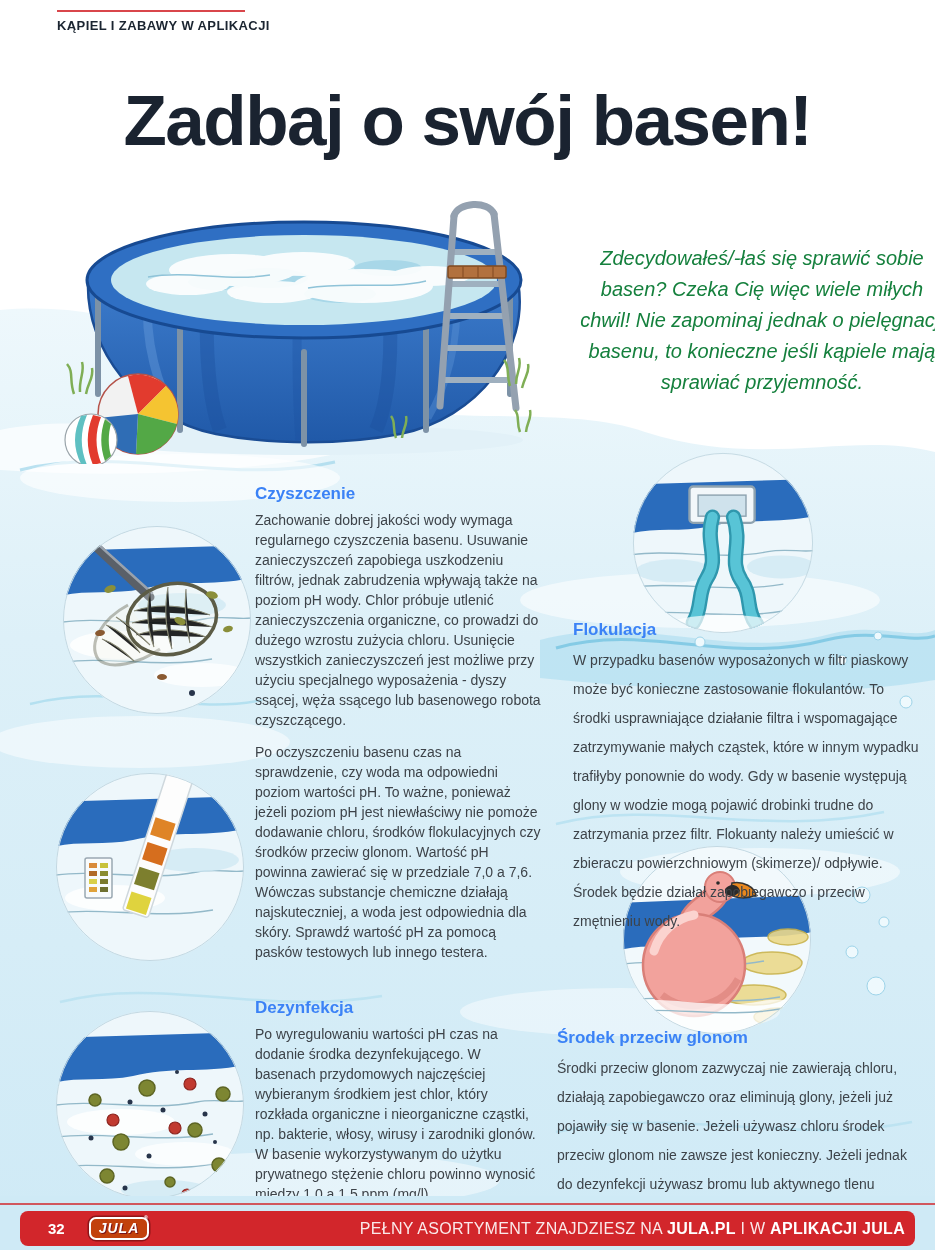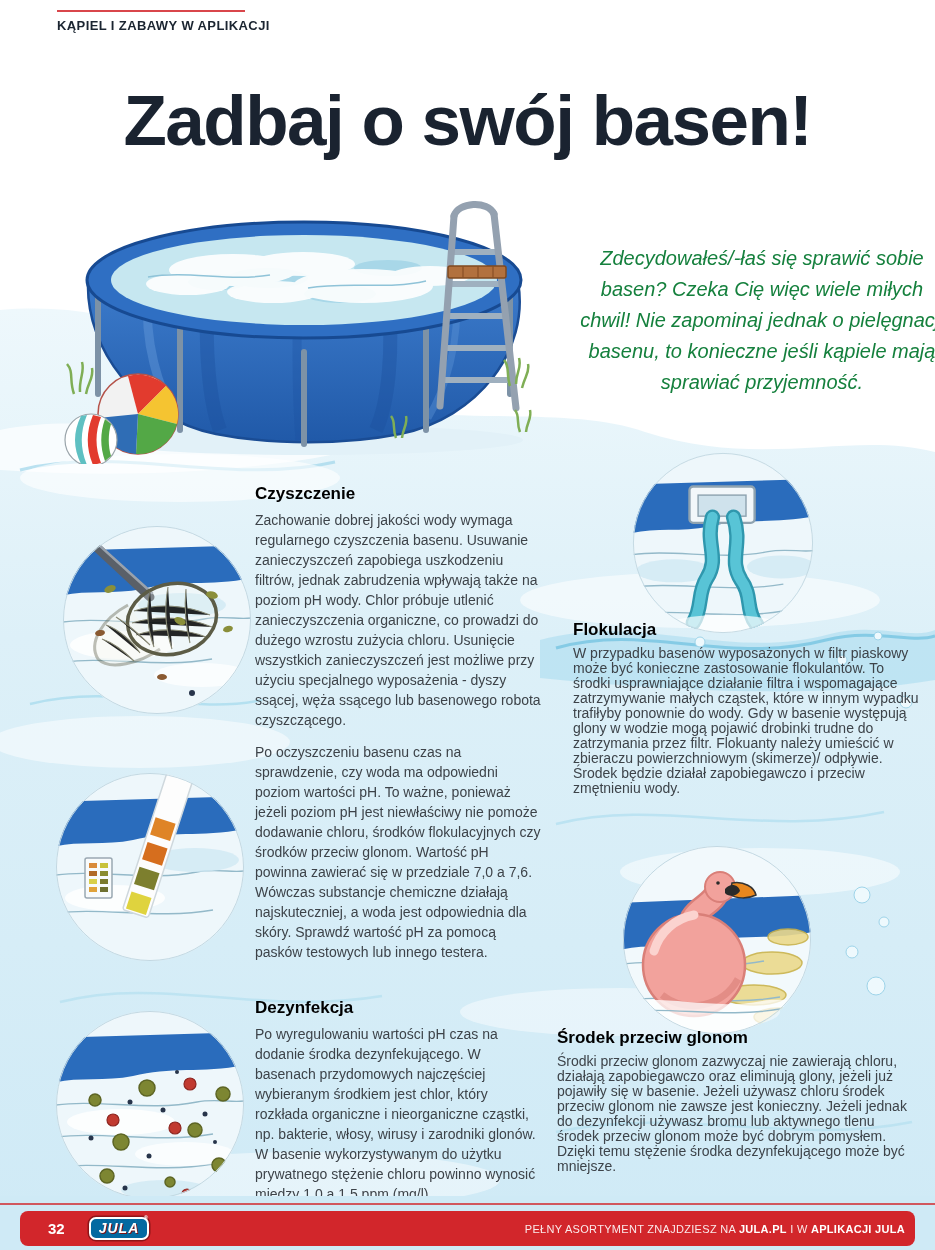--- a/index.html
+++ b/index.html
@@ -16,34 +16,34 @@
 
   .pool-wrap { position:absolute; left:58px; top:182px; width:482px; height:282px; }
 
   .intro { position:absolute; left:576px; top:243px; width:372px; text-align:center;
     font-size:20px; line-height:31px; color:#15803d;font-style:italic; }
 
   .circle-photo { position:absolute; border-radius:50%; overflow:hidden; }
   .circle-photo svg { display:block; }
 
   .sec { position:absolute; }
-  .sec h3 { font-size:17px; font-weight:700; color:#000000; margin-bottom:6px; }
+  .sec h3 { font-size:17px; font-weight:700; color:#3b82f6; margin-bottom:6px; }
   .sec p  { font-size:14px; line-height:20px; color:#3d4349; }
-  .sec.right p { line-height:15px; }
+  .sec.right p { line-height:29px; }
 
   .footer-rule { position:absolute; left:0; top:1203px; width:935px; height:2px; background:#d2262b; opacity:.75; }
   .bottom-strip { position:absolute; left:0; top:1196px; width:935px; height:54px; background:#cfeaf6; }
   .footer-bar { position:absolute; left:20px; top:1211px; width:895px; height:35px; background:#d2262b;
     border-radius:8px; display:flex; align-items:center; padding:0 10px; color:#fff; }
   .page-num { font-size:15px; font-weight:700; margin-left:18px; }
-  .jula-logo { margin-left:24px; background:#0369a1; border:2.5px solid #ffffff; border-radius:7px;
+  .jula-logo { margin-left:24px; background:#c2410c; border:2.5px solid #ffffff; border-radius:7px;
     box-shadow:0 0 0 1.5px #8e1418; padding:1px 8px 2px 8px; font-style:italic; font-weight:900;
     font-size:14px; letter-spacing:1px; color:#ffffff; text-shadow:1px 1px 0 #7a1216; position:relative; }
   .jula-logo .reg { position:absolute; top:-4px; right:-2px; font-size:6px; font-style:normal; text-shadow:none; }
-  .promo { margin-left:auto; font-size:11px; letter-spacing:.3px; white-space:nowrap; }
+  .promo { margin-left:auto; font-size:16px; letter-spacing:.3px; white-space:nowrap; }
   .promo .light { font-weight:400; opacity:.9; }
   .promo b { font-weight:700; }
 </style>
 </head>
 <body>
 
 <div class="page">
 
   <svg class="water-bg" viewBox="0 0 935 1250" preserveAspectRatio="none">
     <defs>

